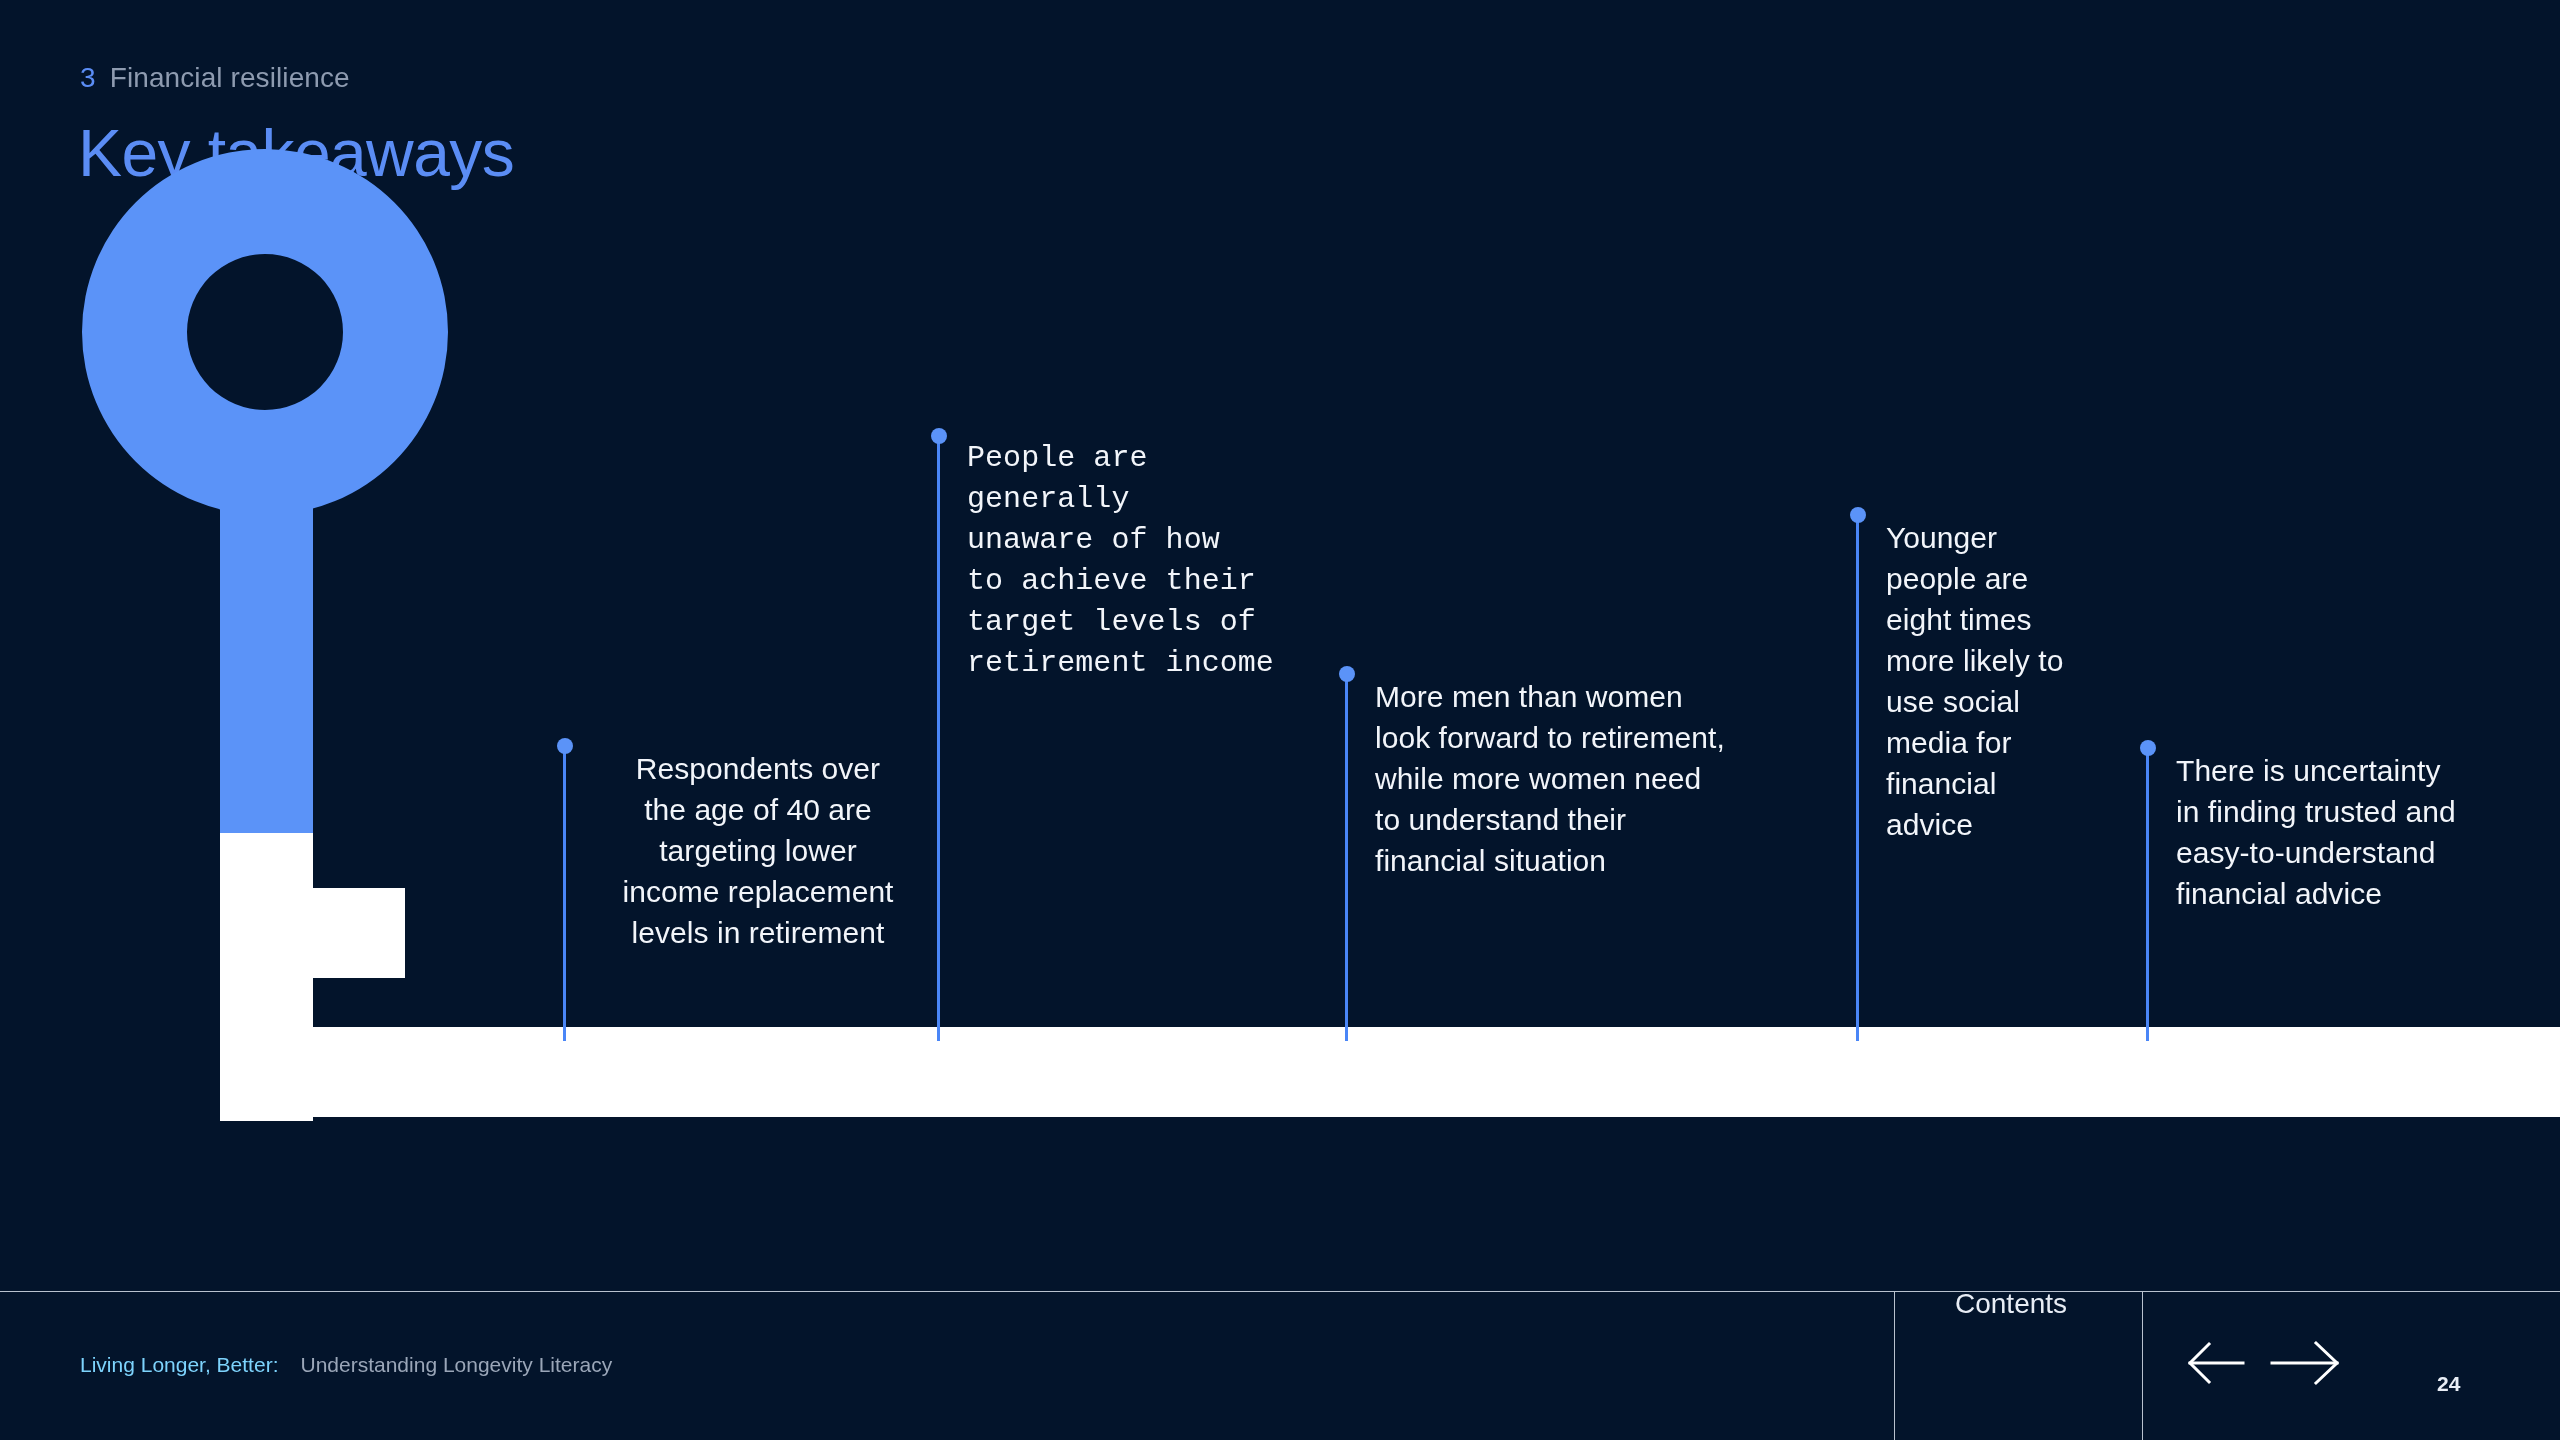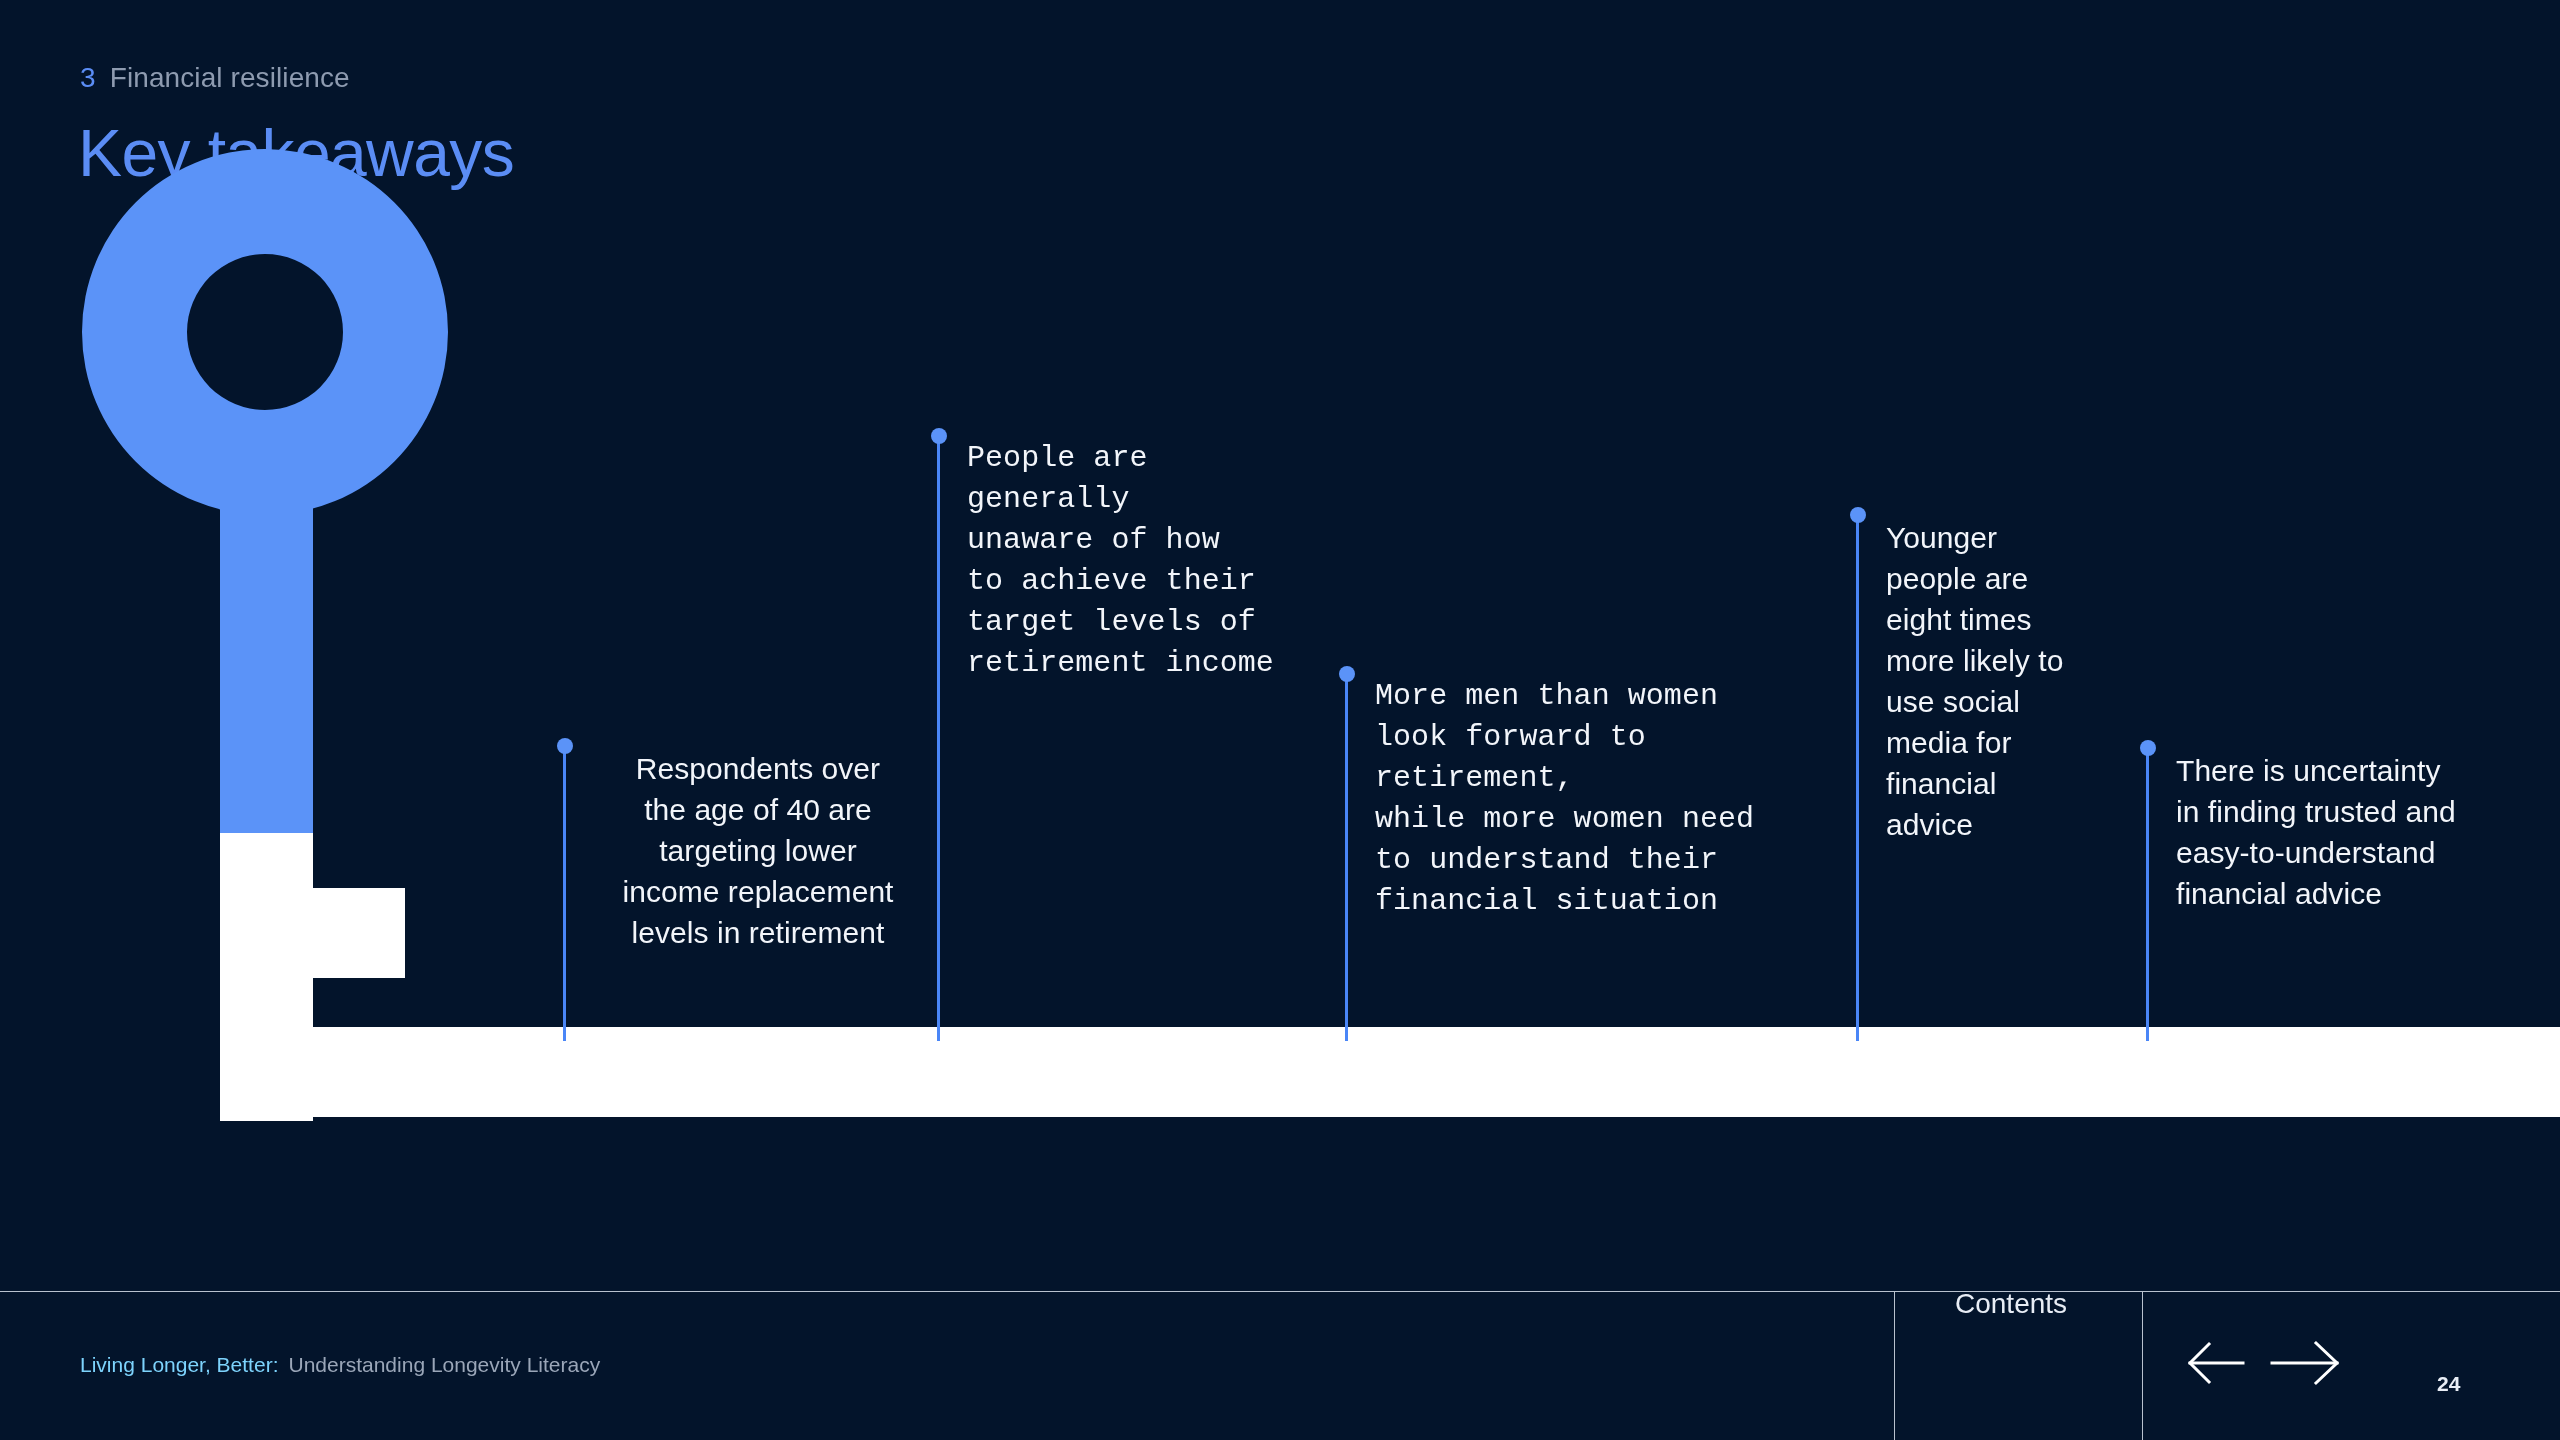--- a/index.html
+++ b/index.html
@@ -111,21 +111,21 @@
     top: 1353px;
     font-size: 21px;
     white-space: nowrap;
   }
   #footer-title .strong {
     color: #7dd3fc;
     font-weight: normal;
   }
   #footer-title .rest {
     color: #9aa6b8;
-    margin-left: 10px;
+    margin-left: 22px;
   }
   .vdiv {
     position: absolute;
     top: 1292px;
     width: 1px;
     height: 148px;
     background: #b9c2cf;
   }
   #vdiv-1 { left: 1894px; }
   #vdiv-2 { left: 2142px; }
@@ -205,21 +205,21 @@
     <div class="ctext" style="width:330px;font-family:Liberation Mono, monospace;">People are generally
 unaware of how
 to achieve their
 target levels of
 retirement income</div>
   </div>
 
   <div class="callout" style="left:1345px; top:666px;">
     <div class="stem" style="height:367px;"></div>
     <div class="dot"></div>
-    <div class="ctext" style="width:420px;font-family:Liberation Mono, monospace;">More men than women
+    <div class="ctext" style="width:420px;">More men than women
 look forward to retirement,
 while more women need
 to understand their
 financial situation</div>
   </div>
 
   <div class="callout" style="left:1856px; top:507px;">
     <div class="stem" style="height:526px;"></div>
     <div class="dot"></div>
     <div class="ctext" style="width:230px;">Younger

